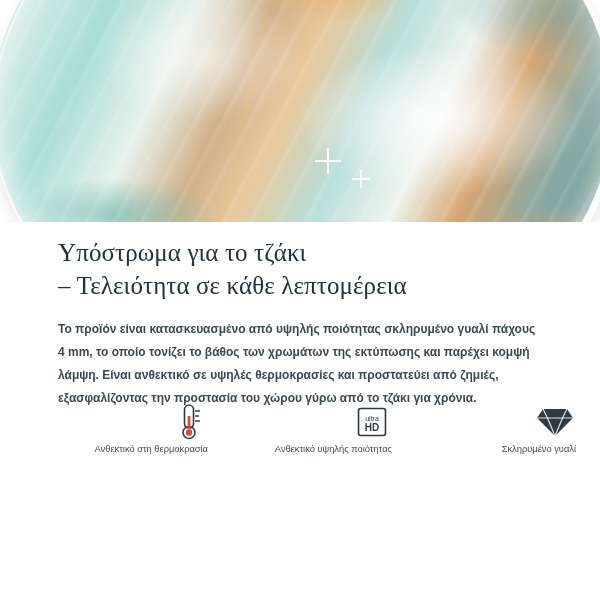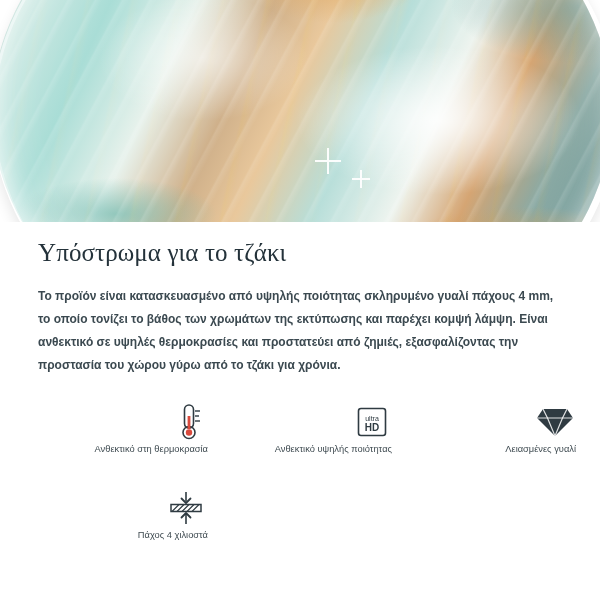--- a/index.html
+++ b/index.html
@@ -125,21 +125,21 @@
   }
   .sparkle-a { left: 315px; top: 148px; }
   .sparkle-b { left: 352px; top: 170px; width: 18px; height: 18px; }
 
   
   .content {
     position: absolute;
     left: 0;
     top: 222px;
     width: 600px;
-    padding: 0 38px;
+    padding: 0 58px;
     box-sizing: border-box;
   }
 
   .headline {
     margin: 14px 0 0 0;
     font-family: "Liberation Serif", serif;
     font-weight: 400;
     font-size: 25px;
     line-height: 1.32;
     color: #24323a;
@@ -204,20 +204,21 @@
     <div class="hero-bg"></div>
     <div class="hero-veins"></div>
     <div class="hero-edge"></div>
     <div class="hero-sparkle sparkle-a"></div>
     <div class="hero-sparkle sparkle-b"></div>
   </div>
 
   <div class="content">
     <h1 class="headline">
       <span>Υπόστρωμα για το τζάκι</span>
+      <span class="line2">– Τελειότητα σε κάθε λεπτομέρεια</span>
     </h1>
     <p class="body-copy">Το προϊόν είναι κατασκευασμένο από υψηλής ποιότητας σκληρυμένο γυαλί πάχους 4 mm, το οποίο τονίζει το βάθος των χρωμάτων της εκτύπωσης και παρέχει κομψή λάμψη. Είναι ανθεκτικό σε υψηλές θερμοκρασίες και προστατεύει από ζημιές, εξασφαλίζοντας την προστασία του χώρου γύρω από το τζάκι για χρόνια.</p>
   </div>
 
   <div class="features">
 
     <div class="feature">
       <div class="feature-icon">
         <svg width="38" height="40" viewBox="0 0 38 40">
           <rect x="14.5" y="3" width="9" height="23" rx="4.5" fill="none" stroke="#2f3b42" stroke-width="1.6"></rect>
@@ -245,32 +246,19 @@
 
 
     <div class="feature">
       <div class="feature-icon">
         <svg width="42" height="36" viewBox="0 0 42 36">
           <path d="M9 5 H33 L39 14 L21 32 L3 14 Z" fill="#2f3b42"></path>
           <path d="M9 5 L13.5 14 L21 32 L28.5 14 L33 5" fill="none" stroke="#ffffff" stroke-width="1.2" opacity="0.85"></path>
           <path d="M3 14 H39" stroke="#ffffff" stroke-width="1.2" opacity="0.85"></path>
         </svg>
       </div>
-      <div class="feature-label">Λειασμένες γυαλί</div>
+      <div class="feature-label">Σκληρυμένο γυαλί</div>
     </div>
 
 
-    <div class="feature">
-      <div class="feature-icon">
-        <svg width="44" height="38" viewBox="0 0 44 38">
-          <line x1="22" y1="3" x2="22" y2="12" stroke="#2f3b42" stroke-width="1.6"></line>
-          <path d="M17.5 9.5 L22 14 L26.5 9.5" fill="none" stroke="#2f3b42" stroke-width="1.8" stroke-linecap="round" stroke-linejoin="round"></path>
-          <rect x="7" y="15.5" width="30" height="7" fill="none" stroke="#2f3b42" stroke-width="1.5"></rect>
-          <path d="M8 22.5 L15 15.5 M13 22.5 L20 15.5 M18 22.5 L25 15.5 M23 22.5 L30 15.5 M28 22.5 L35 15.5" stroke="#2f3b42" stroke-width="1.2"></path>
-          <line x1="22" y1="35" x2="22" y2="26" stroke="#2f3b42" stroke-width="1.6"></line>
-          <path d="M17.5 28.5 L22 24 L26.5 28.5" fill="none" stroke="#2f3b42" stroke-width="1.8" stroke-linecap="round" stroke-linejoin="round"></path>
-        </svg>
-      </div>
-      <div class="feature-label">Πάχος 4 χιλιοστά</div>
-    </div>
 
   </div>
 </div>
 
 </body></html>

